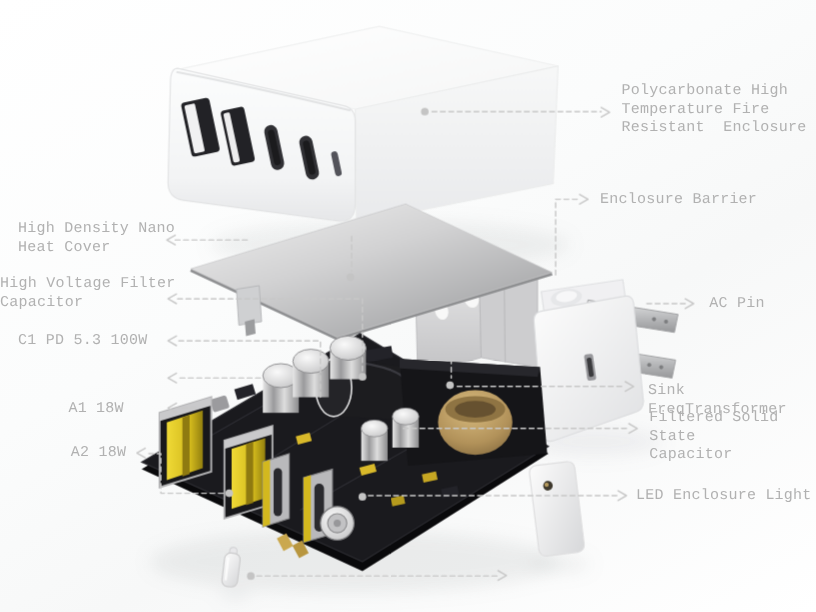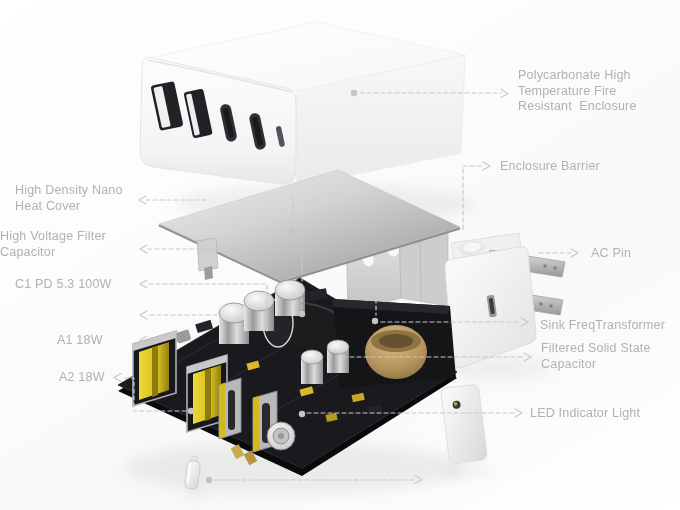--- a/index.html
+++ b/index.html
@@ -9,20 +9,21 @@
     font-family:"Liberation Sans",sans-serif;
   }
   .stage svg{position:absolute;left:0;top:0;}
   .label{
     position:absolute;
     color:#b1b1b1;
     font-size:12.5px;
     line-height:15.5px;
     letter-spacing:.2px;
     white-space:pre-wrap;
+    font-family:Liberation Mono, monospace;
   }
 </style>
 </head>
 <body>
 
 <div class="stage">
 
 <svg width="680" height="510" viewBox="0 0 680 510">
   <defs>
     <filter id="soft" x="-60%" y="-60%" width="220%" height="220%">
@@ -326,15 +327,15 @@
 <div class="label" style="left:57px;top:333px">A1 18W</div>
 <div class="label" style="left:59px;top:370px">A2 18W</div>
 <div class="label" style="left:518px;top:68px">Polycarbonate High
 Temperature Fire
 Resistant  Enclosure</div>
 <div class="label" style="left:500px;top:159px">Enclosure Barrier</div>
 <div class="label" style="left:591px;top:246px">AC Pin</div>
 <div class="label" style="left:540px;top:318px">Sink FreqTransformer</div>
 <div class="label" style="left:541px;top:341px">Filtered Solid State
 Capacitor</div>
-<div class="label" style="left:530px;top:406px">LED Indicator Light</div>
+<div class="label" style="left:530px;top:406px">LED Enclosure Light</div>
 
 </div>
 
 </body></html>

